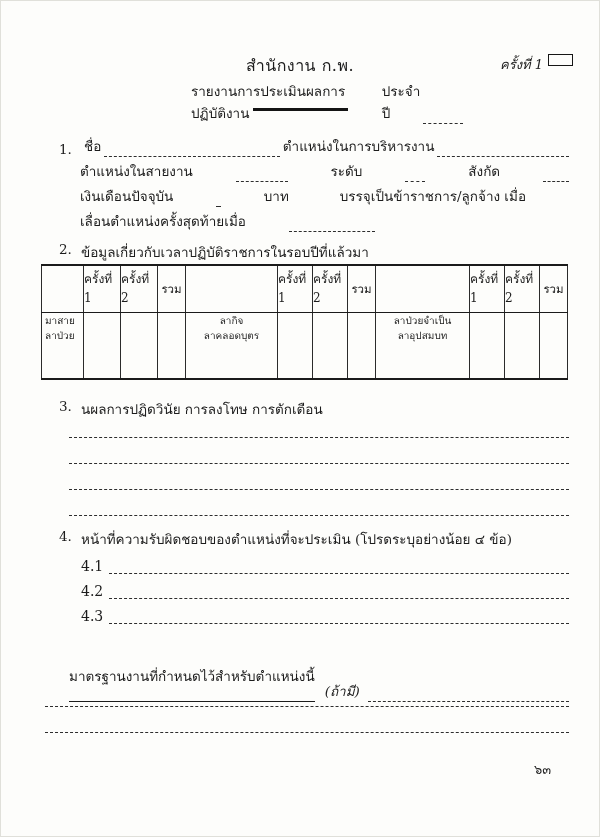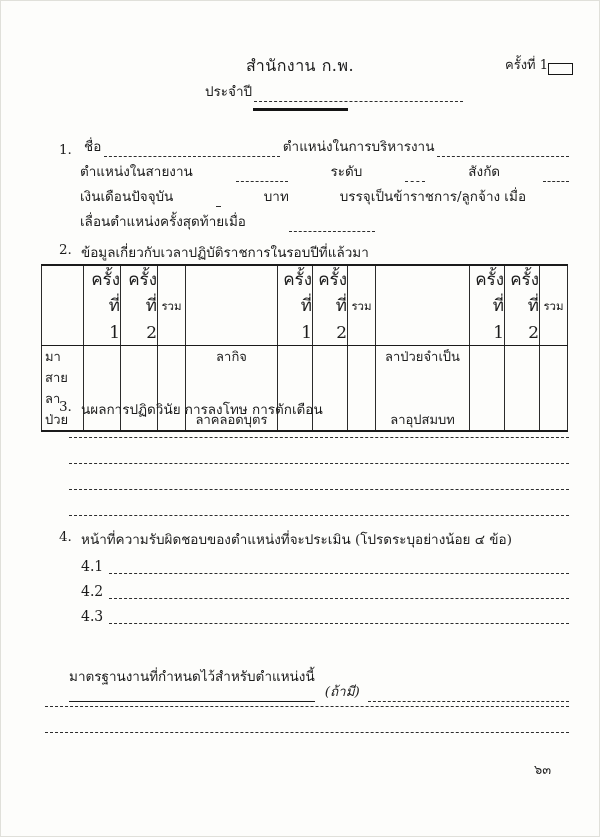--- a/index.html
+++ b/index.html
@@ -28,22 +28,22 @@
     display: flex; align-items: flex-end; font-size: 13.5px;
   }
   .title-row .year-label { margin-left: 14px; }
   .dots {
     border-bottom: 1.4px dashed #2d2d2d;
     height: 13px; display: inline-block;
   }
   .year-dots { flex: 1; min-width: 40px; margin-left: 2px; }
   .rounds { position: absolute; top: 53px; left: 462px; width: 110px; }
   .round-row {
-    display: flex; justify-content: flex-end; align-items: flex-end;
-    margin-bottom: 12px; font-size: 13px;
+    display: flex; justify-content: flex-end; align-items: flex-start;
+    gap: 5px; margin-bottom: 12px; font-size: 13px; font-style: italic;
   }
   .checkbox {
     width: 25px; height: 12px; border: 1.6px solid #161616;
     display: inline-block; background: transparent;
   }
   .title-rule {
     position: absolute; top: 107px; left: 252px;
     width: 95px; height: 3px; background: #141414;
   }
 
@@ -64,25 +64,25 @@
   .s2-head { position: absolute; top: 240px; left: 58px; width: 510px; }
   table.leave {
     position: absolute; top: 263px; left: 40px; width: 526px;
     border-collapse: collapse; table-layout: fixed;
     border: 1.5px solid #1b1b1b;
     border-top-width: 2.5px; border-bottom-width: 2.5px;
   }
   table.leave th, table.leave td { border: 1px solid #2b2b2b; padding: 0; }
   table.leave thead th { border-bottom: 1.8px solid #1b1b1b; height: 47px; font-weight: normal; }
   table.leave tbody td { height: 67px; }
-  .hdr-round { font-size: 17px; text-align: right; line-height: 1.55; vertical-align: middle; }
+  .hdr-round { font-size: 12px; text-align: left; line-height: 1.55; vertical-align: middle; }
   .hdr-total { font-size: 11.5px; text-align: center; vertical-align: middle; }
   .cell-2line {
-    display: flex; flex-direction: column; justify-content: space-between;
-    height: 100%; font-size: 13px;
+    display: flex; flex-direction: column; justify-content: flex-start;
+    height: 100%; font-size: 10px;
   }
   .cell-2line.left { align-items: flex-start; padding-left: 3px; }
   .cell-2line.center { align-items: center; }
 
   
   .s3-head { position: absolute; top: 397px; left: 58px; width: 510px; }
   .lines3 { position: absolute; top: 411px; left: 68px; width: 500px; }
   .wline { height: 26px; border-bottom: 1.4px dashed #2d2d2d; }
 
   
@@ -110,20 +110,21 @@
   <div class="agency">สำนักงาน ก.พ.</div>
 
   <div class="rounds">
     <div class="round-row">
       <span>ครั้งที่ 1</span>
       <span class="checkbox"></span>
     </div>
   </div>
 
   <div class="title-row">
+    <span>รายงานการประเมินผลการปฏิบัติงาน</span>
     <span class="year-label">ประจำปี</span>
     <span class="dots year-dots"></span>
   </div>
 
   <div class="title-rule"></div>
 
   <div class="section1">
     <div class="row">
       <span class="sec-num">1.</span>
       <span class="lab">ชื่อ</span>

